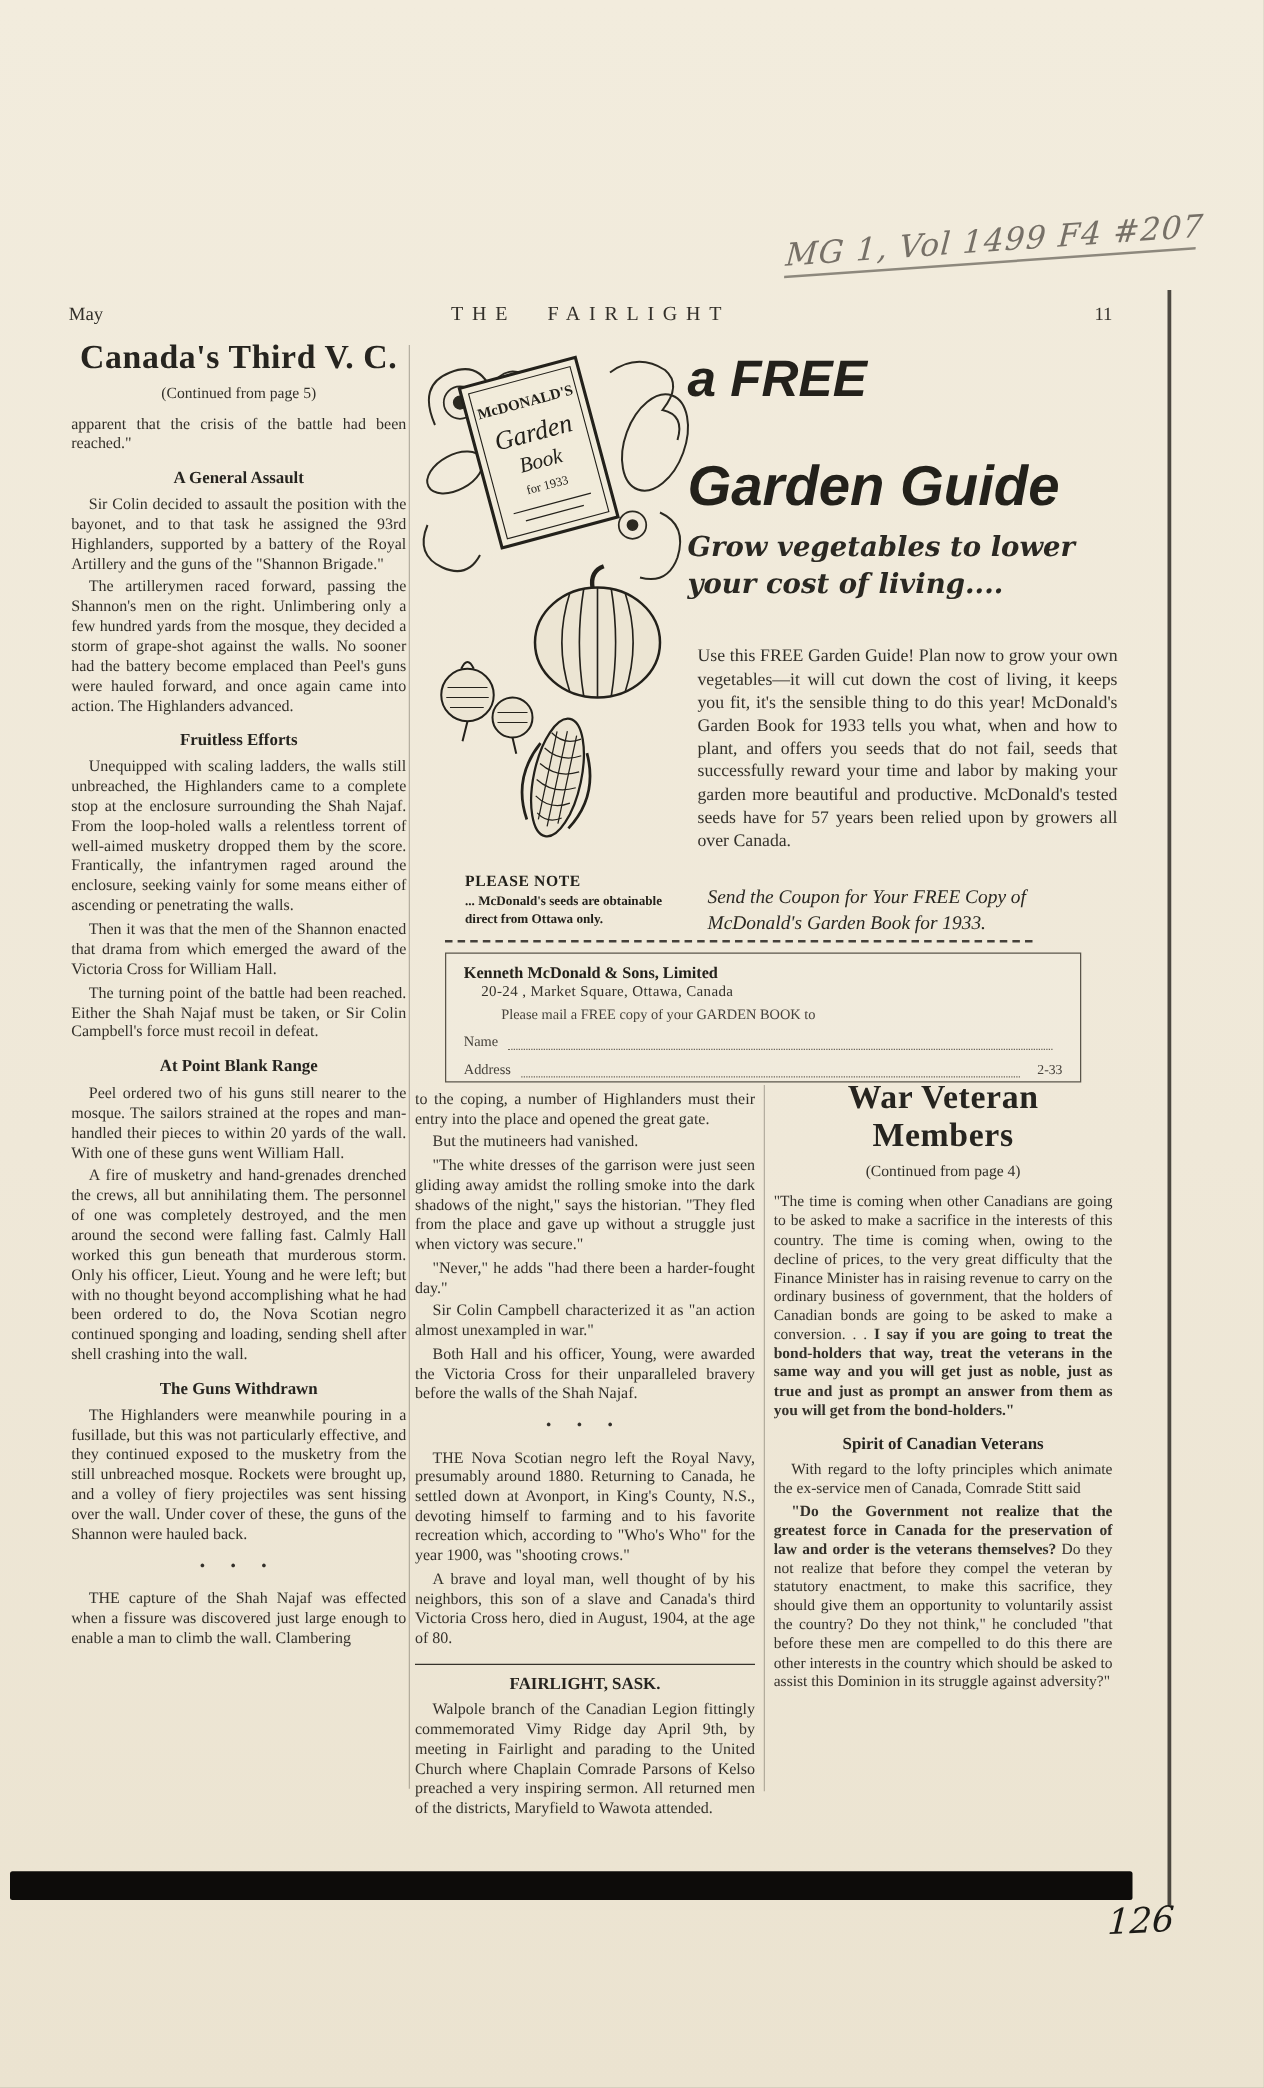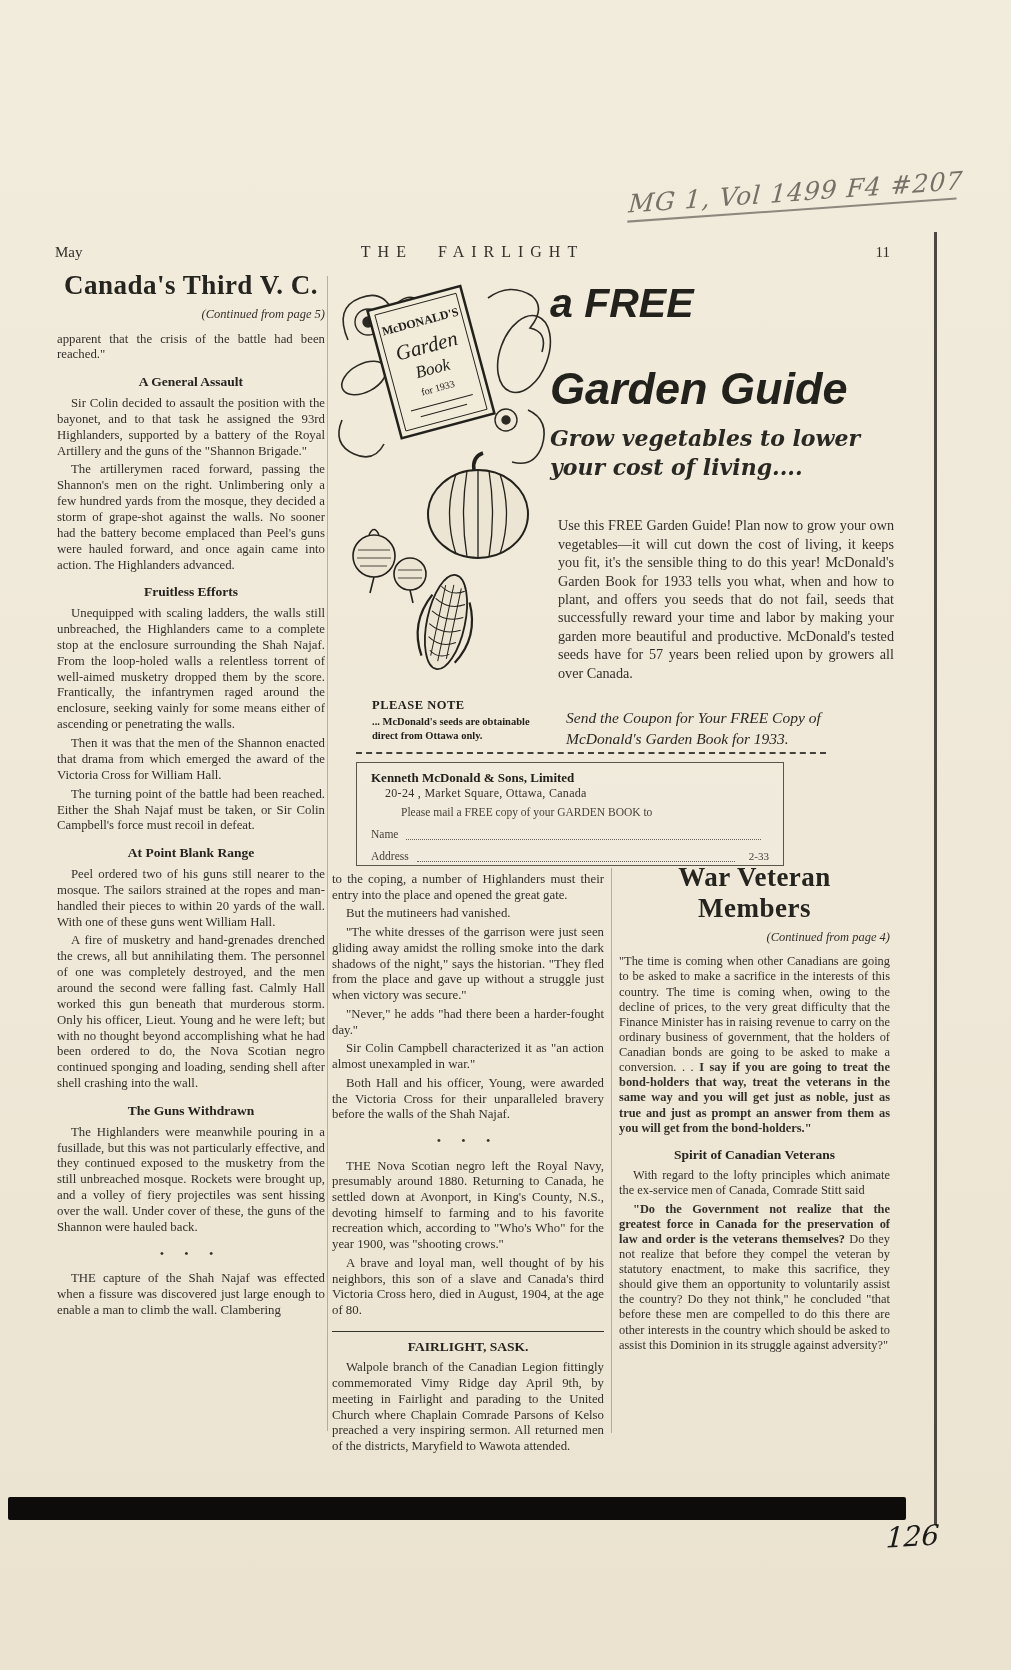--- a/index.html
+++ b/index.html
@@ -28,21 +28,21 @@
   .h-center{flex:1;text-align:center;font-size:16px;letter-spacing:7px;word-spacing:14px;}
   .h-right{width:110px;text-align:right;}
   
   .col p{margin:0 0 3px 0;text-indent:14px;text-align:justify;}
   .col p.noindent{text-indent:0;}
   .left-col{position:absolute;left:57px;top:270px;width:268px;font-size:12.8px;line-height:1.24;}
   .mid-col{position:absolute;left:332px;top:872px;width:272px;font-size:12.8px;line-height:1.23;}
   .right-col{position:absolute;left:619px;top:862px;width:271px;font-size:12.4px;line-height:1.22;}
   .col h1{font-size:27px;font-weight:bold;text-align:center;margin:0 0 6px 0;line-height:1.15;letter-spacing:.5px;color:#26241f;}
   .col h3{font-size:13.5px;font-weight:bold;text-align:center;margin:11px 0 5px 0;color:#26241f;}
-  .continued{font-size:12.5px;font-style:italic;text-align:right;margin-bottom:9px;}
+  .continued{font-size:12.5px;text-align:center;margin-bottom:9px;}
   .sep{text-align:center;letter-spacing:9px;font-weight:bold;font-size:11px;margin:11px 0;}
   .b{font-weight:bold;}
   .frag{margin-bottom:6px;}
   .rule-v{position:absolute;width:1px;background:rgba(62,57,46,.33);}
   .rule-left{left:327px;top:276px;height:1155px;}
   .rule-mid{left:611px;top:868px;height:565px;}
   
   .fairlight{margin-top:12px;border-top:1.5px solid #35322a;padding-top:4px;}
   .fairlight h3{margin-top:3px;}
   
@@ -53,21 +53,21 @@
   .ad-h1{font-family:"Liberation Sans",sans-serif;font-style:italic;font-weight:bold;font-size:41px;line-height:1.05;color:#23211b;}
   .ad-h2{font-family:"Liberation Sans",sans-serif;font-style:italic;font-weight:bold;font-size:45px;line-height:1.05;color:#23211b;margin-top:40px;}
   .ad-sub{font-family:"DejaVu Serif",serif;font-style:italic;font-weight:bold;font-size:22px;line-height:1.3;margin-top:12px;color:#2a2822;}
   .ad-body{position:absolute;left:226px;top:234px;width:336px;font-size:14.2px;line-height:1.3;text-align:justify;}
   .ad-note{position:absolute;left:40px;top:430px;width:172px;font-weight:bold;color:#23211b;}
   .ad-note-title{font-size:12.5px;letter-spacing:.5px;margin-bottom:2px;}
   .ad-note-body{font-size:10.5px;line-height:1.3;}
   .ad-send{position:absolute;left:234px;top:440px;width:328px;font-style:italic;font-size:15.5px;line-height:1.35;color:#2a2822;}
   .coupon-dash{position:absolute;left:24px;top:484px;width:470px;border-top:2px dashed #44403a;}
   .coupon{
-    position:absolute;left:24px;top:494px;width:428px;height:104px;box-sizing:border-box;
+    position:absolute;left:24px;top:494px;width:509px;height:104px;box-sizing:border-box;
     border:1px solid #5a554a;padding:7px 14px 5px 14px;background:rgba(255,255,255,.10);
   }
   .coupon-company{font-weight:bold;font-size:13px;color:#23211b;}
   .coupon-address{font-size:12px;margin-left:14px;letter-spacing:.3px;}
   .coupon-request{font-size:11.5px;margin:5px 0 0 30px;color:#45413a;}
   .coupon-line{display:flex;align-items:flex-end;font-size:11.5px;margin-top:9px;color:#45413a;}
   .coupon-fill{flex:1;border-bottom:1px dotted #6a645a;margin:0 8px;height:12px;}
   .coupon-code{font-size:11px;margin-left:6px;}
 </style>
 </head>

